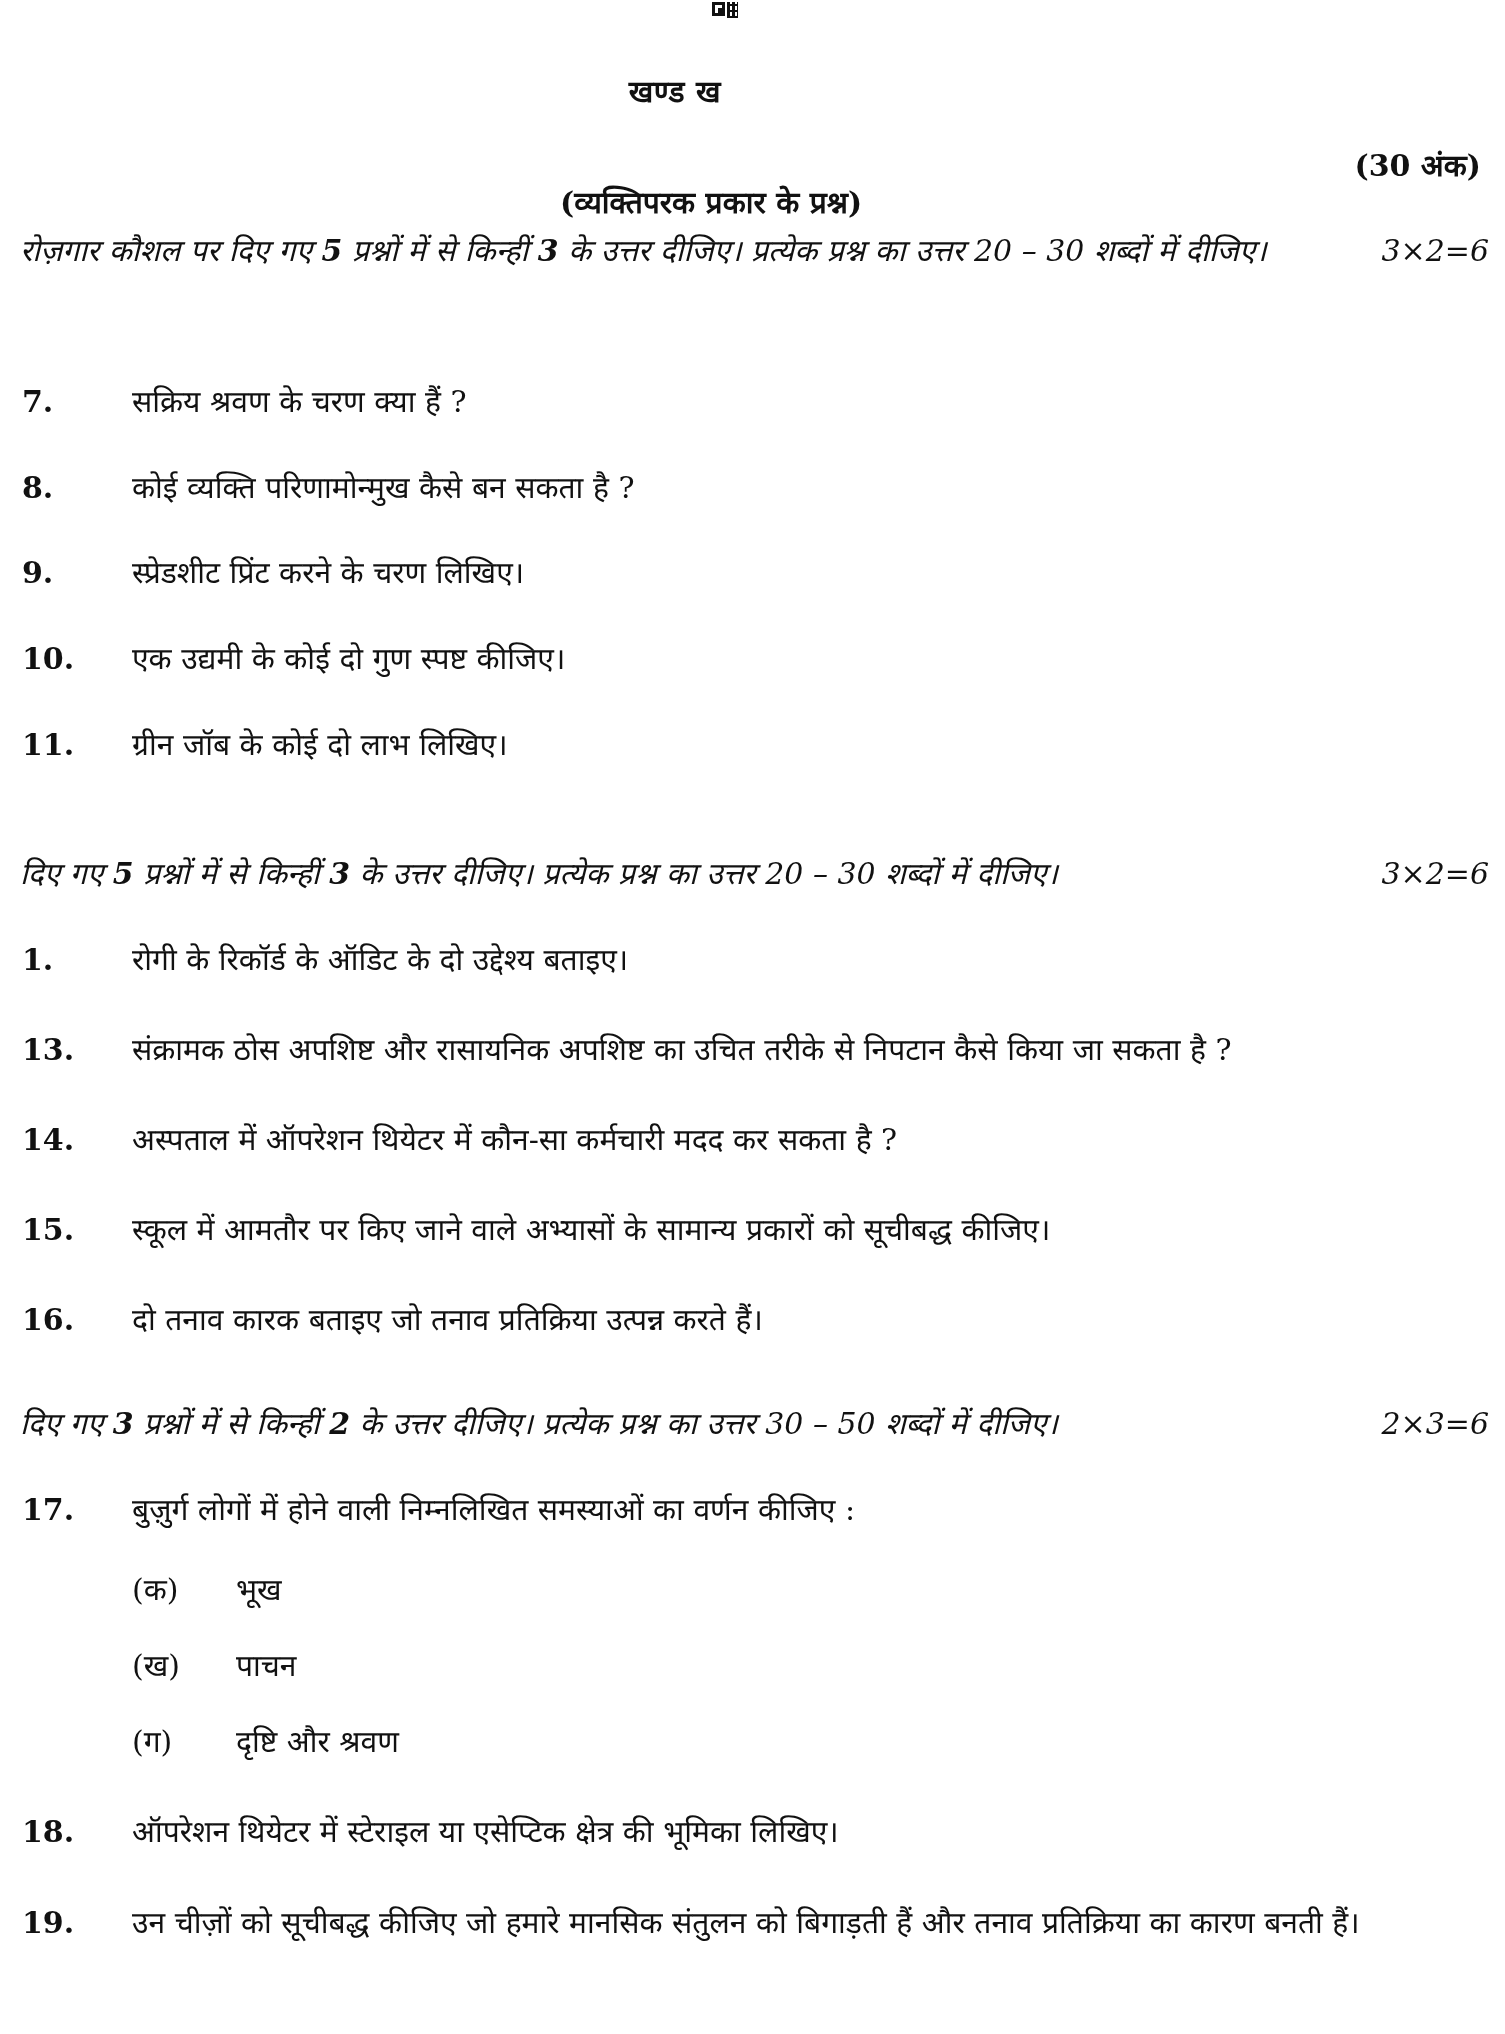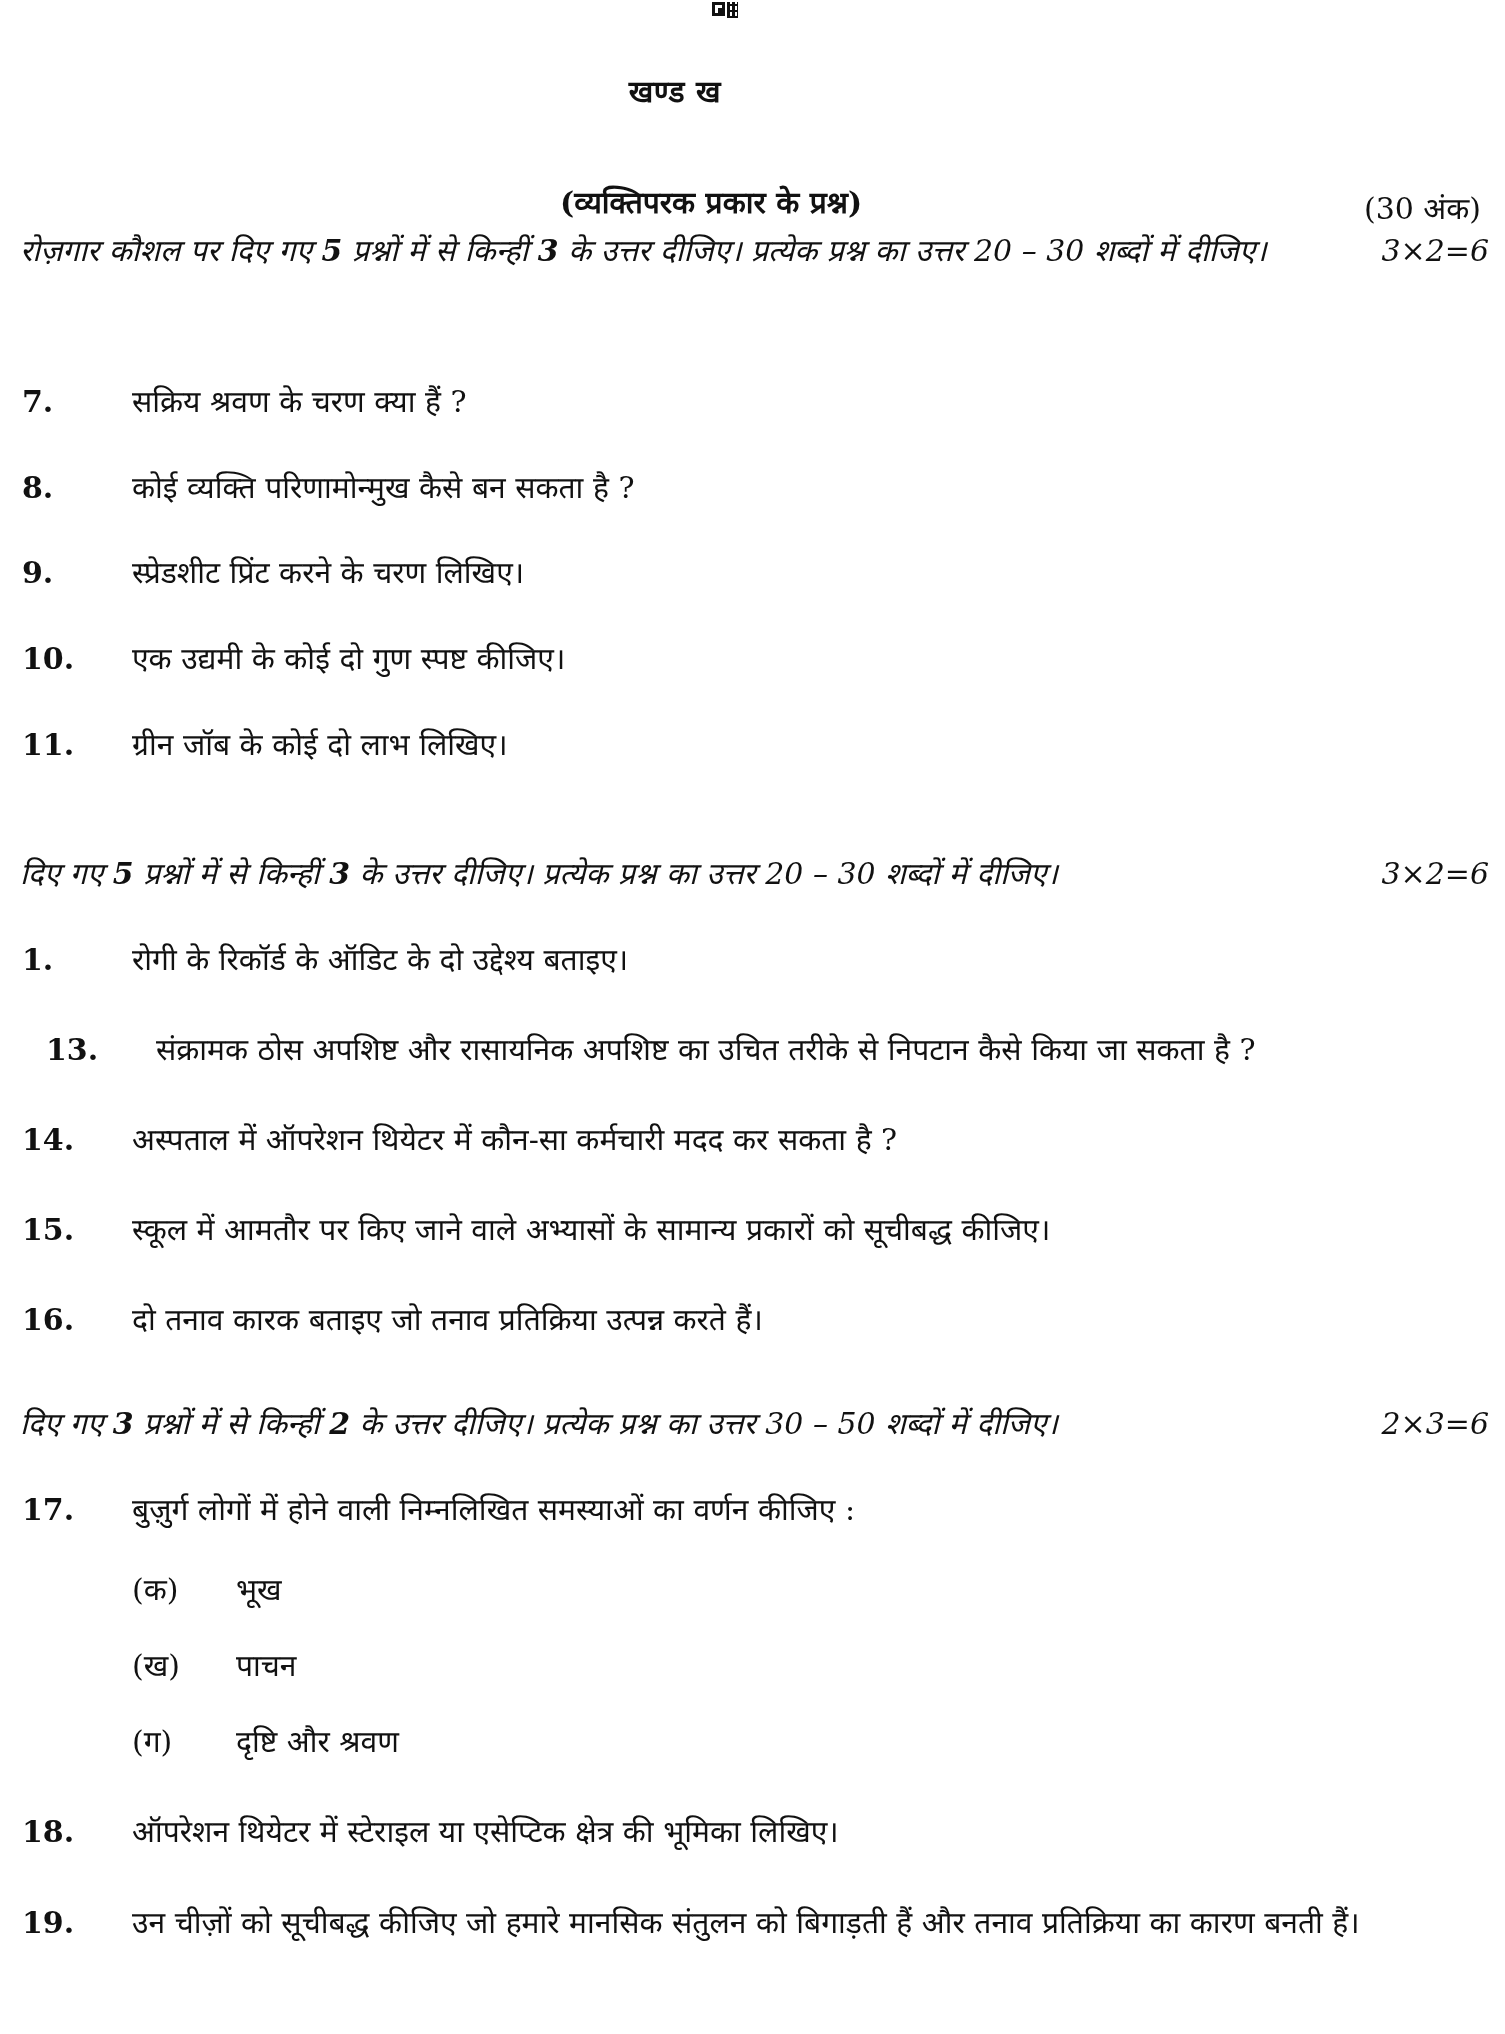--- a/index.html
+++ b/index.html
@@ -60,23 +60,22 @@
       top: 144px;
       left: 560px;
       font-weight: bold;
       font-size: 30px;
       margin-top: 37px;
     }
     .section-marks {
       position: absolute;
       top: 144px;
       right: 24px;
-      font-weight: normal;
-      font-size: 30px;
-      margin-top: 43px;
+      font-weight: bold;
+      font-size: 30px;
     }
     .instruction {
       position: absolute;
       left: 20px;
       right: 16px;
       font-style: italic;
       font-size: 30px;
       line-height: 64px;
     }
     .instruction .marks {
@@ -152,21 +151,21 @@
 
 <div class="instruction" style="top:842px;">
   <span>दिए गए </span><b>5</b><span> प्रश्नों में से किन्हीं </span><b>3</b><span> के उत्तर दीजिए। प्रत्येक प्रश्न का उत्तर 20 – 30 शब्दों में दीजिए।</span>
   <span class="marks">3×2=6</span>
 </div>
 
 <div class="q" style="top:928px;">
   <span class="num">1.</span>
   <span class="text">रोगी के रिकॉर्ड के ऑडिट के दो उद्देश्य बताइए।</span>
 </div>
-<div class="q" style="top:1018px;margin-left:24px;">
+<div class="q" style="top:1018px;">
   <span class="num">13.</span>
   <span class="text">संक्रामक ठोस अपशिष्ट और रासायनिक अपशिष्ट का उचित तरीके से निपटान कैसे किया जा सकता है ?</span>
 </div>
 <div class="q" style="top:1108px;">
   <span class="num">14.</span>
   <span class="text">अस्पताल में ऑपरेशन थियेटर में कौन-सा कर्मचारी मदद कर सकता है ?</span>
 </div>
 <div class="q" style="top:1198px;">
   <span class="num">15.</span>
   <span class="text">स्कूल में आमतौर पर किए जाने वाले अभ्यासों के सामान्य प्रकारों को सूचीबद्ध कीजिए।</span>

